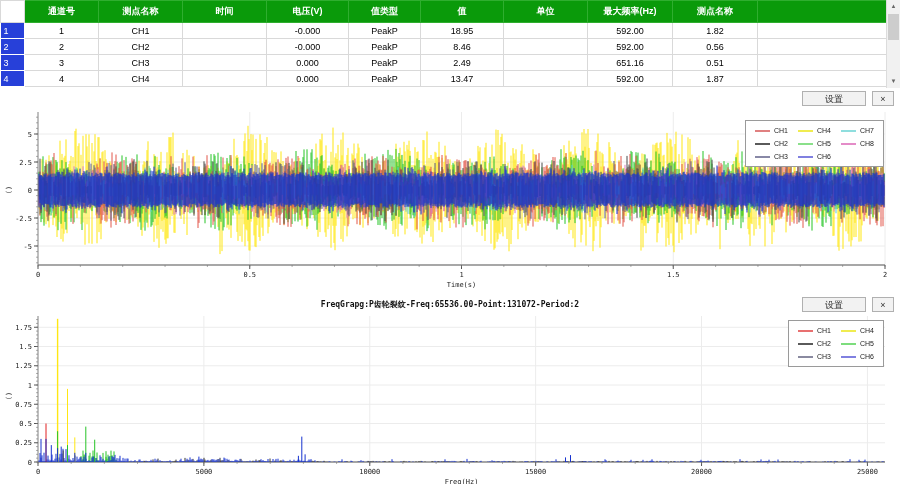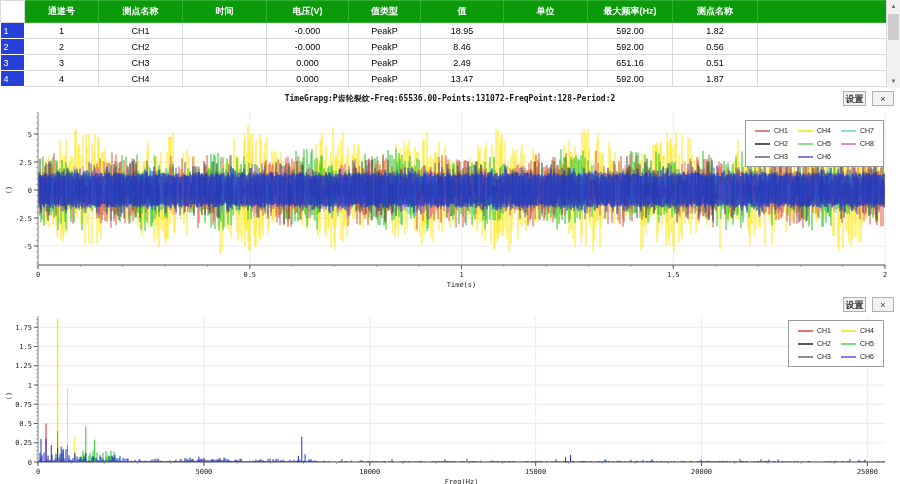--- a/index.html
+++ b/index.html
@@ -28,21 +28,21 @@
   #panel-time{top:88px;height:206px;}
   #panel-freq{top:294px;height:190px;}
   .panel-header{position:relative;height:22px;}
   #panel-freq .panel-header{height:20px;}
   .panel-title{position:absolute;left:0;right:0;top:5px;text-align:center;
       font-family:"DejaVu Sans Mono",monospace;font-size:8px;font-weight:700;color:#111;
       pointer-events:none;}
   .btn{position:absolute;top:3px;height:15px;font-size:9px;line-height:12px;
       background:#f2f2f2;border:1px solid #b0b0b0;color:#333;padding:0;
       font-family:"Liberation Sans",sans-serif;}
-  .btn.settings{right:34px;width:23px;font-weight:bold;}
+  .btn.settings{right:34px;width:64px;}
   .btn.close{right:6px;width:22px;}
   .plot{position:relative;}
   .legend{position:absolute;background:#fff;border:1px solid #9a9a9a;display:grid;
       grid-auto-flow:column;grid-template-rows:repeat(3,13px);column-gap:10px;
       padding:3px 9px;align-items:center;}
   #time-legend{top:10px;right:16px;}
   #freq-legend{top:6px;right:16px;}
   .lg-entry{display:flex;align-items:center;gap:4px;font-size:7px;color:#222;}
   .lg-swatch{display:inline-block;width:15px;height:2px;}
 </style>
@@ -138,21 +138,20 @@
     </table>
     <div class="vscroll">
       <div class="arrow up">▲</div>
       <div class="thumb"></div>
       <div class="arrow down">▼</div>
     </div>
   </div>
 
   <div class="panel" id="panel-time">
     <div class="panel-header">
-      <div class="panel-title">TimeGrapg:P齿轮裂纹-Freq:65536.00-Points:131072-FreqPoint:128-Period:2</div>
       <button class="btn settings">设置</button>
       <button class="btn close">×</button>
     </div>
     <div class="plot">
       <svg id="time-svg" width="900" height="184">
           <line x1="38" y1="24" x2="885" y2="24" stroke="#ececec" stroke-width="1"></line>
           <line x1="38" y1="52" x2="885" y2="52" stroke="#ececec" stroke-width="1"></line>
           <line x1="38" y1="80" x2="885" y2="80" stroke="#ececec" stroke-width="1"></line>
           <line x1="38" y1="108" x2="885" y2="108" stroke="#ececec" stroke-width="1"></line>
           <line x1="38" y1="136" x2="885" y2="136" stroke="#ececec" stroke-width="1"></line>
@@ -274,20 +273,21 @@
           <div class="lg-entry">
             <span class="lg-swatch" style="background: rgb(228, 140, 200);"></span>
             <span>CH8</span>
           </div>
         </div>
     </div>
   </div>
 
   <div class="panel" id="panel-freq">
     <div class="panel-header">
+      <div class="panel-title">FreqGrapg:P齿轮裂纹-Freq:65536.00-Point:131072-Period:2</div>
       <button class="btn settings">设置</button>
       <button class="btn close">×</button>
     </div>
     <div class="plot">
       <svg id="freq-svg" width="900" height="170">
           <line x1="38" y1="148" x2="885" y2="148" stroke="#ececec" stroke-width="1"></line>
           <line x1="38" y1="128.75" x2="885" y2="128.75" stroke="#ececec" stroke-width="1"></line>
           <line x1="38" y1="109.5" x2="885" y2="109.5" stroke="#ececec" stroke-width="1"></line>
           <line x1="38" y1="90.25" x2="885" y2="90.25" stroke="#ececec" stroke-width="1"></line>
           <line x1="38" y1="71" x2="885" y2="71" stroke="#ececec" stroke-width="1"></line>

